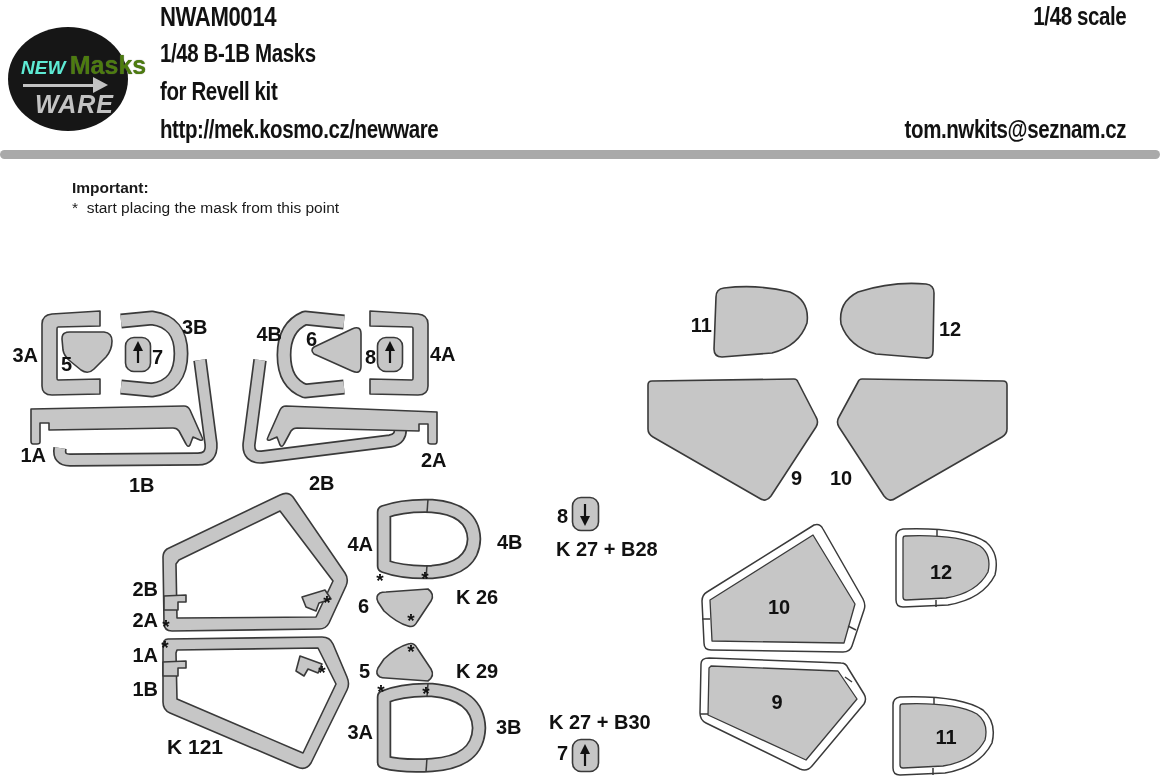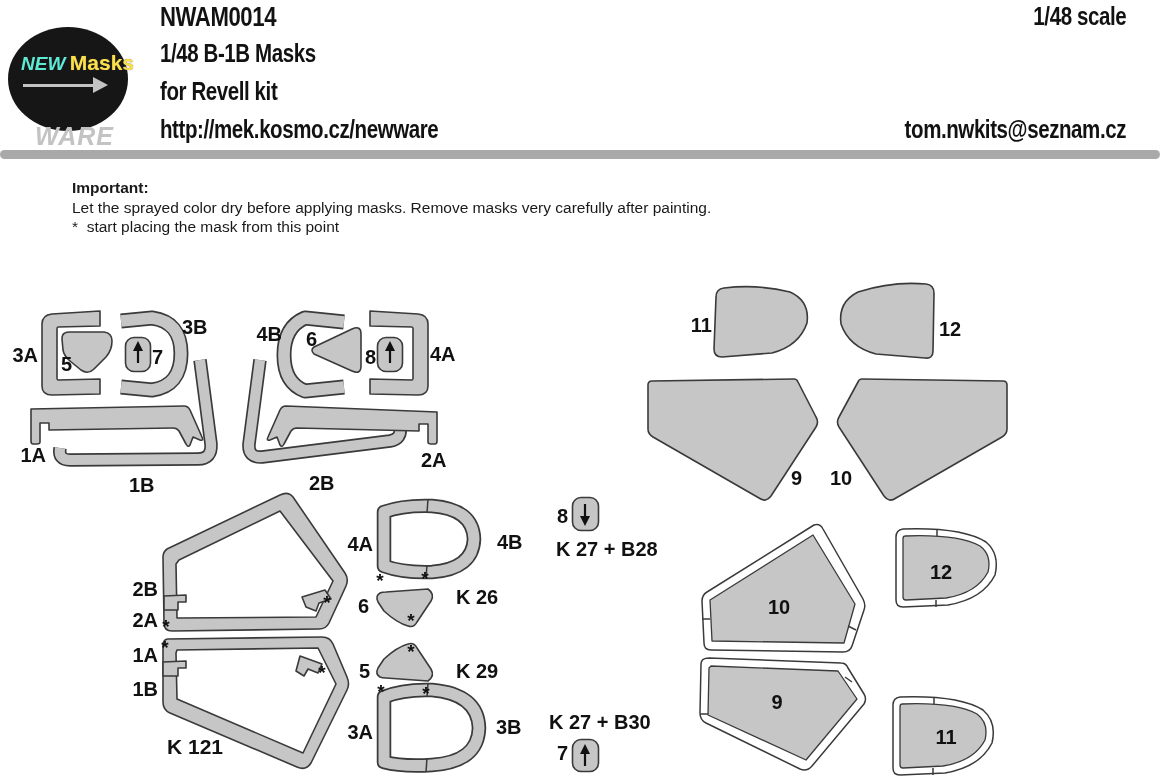--- a/index.html
+++ b/index.html
@@ -16,28 +16,28 @@
   #h-sub  {left:160px;top:77px; font-size:25px;}
   #h-url  {left:160px;top:115px;font-size:25px;}
   #h-scale{right:34px;top:2px;  font-size:25px;}
   #h-email{right:34px;top:115px;font-size:25px;}
 
   
   .logo{position:absolute;left:8px;top:27px;width:120px;height:104px;
         background:#161616;border-radius:50%;}
   .logo .r1{position:absolute;left:13px;top:24px;white-space:nowrap;}
   .logo .new{color:#5eead4;font-style:italic;font-weight:bold;font-size:19px;}
-  .logo .masks{color:#fde047;font-weight:bold;font-size:21px;
+  .logo .masks{color:#4d7c0f;font-weight:bold;font-size:25px;
         text-shadow:0 0 1px #5a5a5a;}
   .logo .aline{position:absolute;left:15px;top:57px;width:72px;height:3px;background:#c3c3c3;}
   .logo .ahead{position:absolute;left:85px;top:50px;width:0;height:0;
         border-left:15px solid #c3c3c3;border-top:8px solid transparent;
         border-bottom:8px solid transparent;}
   .logo .ware{position:absolute;left:27px;top:63px;color:#c3c3c3;
-        font-style:italic;font-weight:bold;font-size:25px;letter-spacing:1px;margin-top:32px;}
+        font-style:italic;font-weight:bold;font-size:25px;letter-spacing:1px;}
 
   .sep{position:absolute;left:0;top:150px;width:1160px;height:9px;
        background:#a9a9a9;border-radius:5px;}
 
   
   .instr{position:absolute;left:72px;top:178px;font-size:15.5px;
          line-height:19.5px;color:#1a1a1a;}
   .instr div{white-space:pre;}
   .instr .head{font-weight:bold;}
 
@@ -76,21 +76,20 @@
 <div id="h-title" class="hdr cL">1/48 B-1B Masks</div>
 <div id="h-sub" class="hdr cL">for Revell kit</div>
 <div id="h-url" class="hdr cL">http://mek.kosmo.cz/newware</div>
 <div id="h-scale" class="hdr cR">1/48 scale</div>
 <div id="h-email" class="hdr cR">tom.nwkits@seznam.cz</div>
 
 <div class="sep"></div>
 
 <div class="instr">
   <div class="head">Important:</div>
-  <div>Let the sprayed color dry before applying masks. Remove masks very carefully after painting.</div>
   <div>*  start placing the mask from this point</div>
 </div>
 
 <svg id="diagram" width="1160" height="778" viewBox="0 0 1160 778">
 
   <path class="mask" d="M100,311 L52,314 Q42,315 42,324 L42,386 Q42,395 52,395 L100,394 L100,379 L58,380 Q57,380 57,378 L57,329 Q57,327 58,327 L100,326 Z"></path>
   <path class="mask" d="M65,333 Q62,334 62,339 L63,350 Q64,356 70,361 L81,370 Q88,375 94,369 L106,357 Q112,350 112,341 Q112,333 104,332 L70,332 Q66,332 65,333 Z"></path>
   <rect class="abox" x="125.5" y="337.5" width="25" height="34" rx="8.5"></rect>
   <g>
     <line class="aline2" x1="138" y1="363" x2="138" y2="348"></line>

